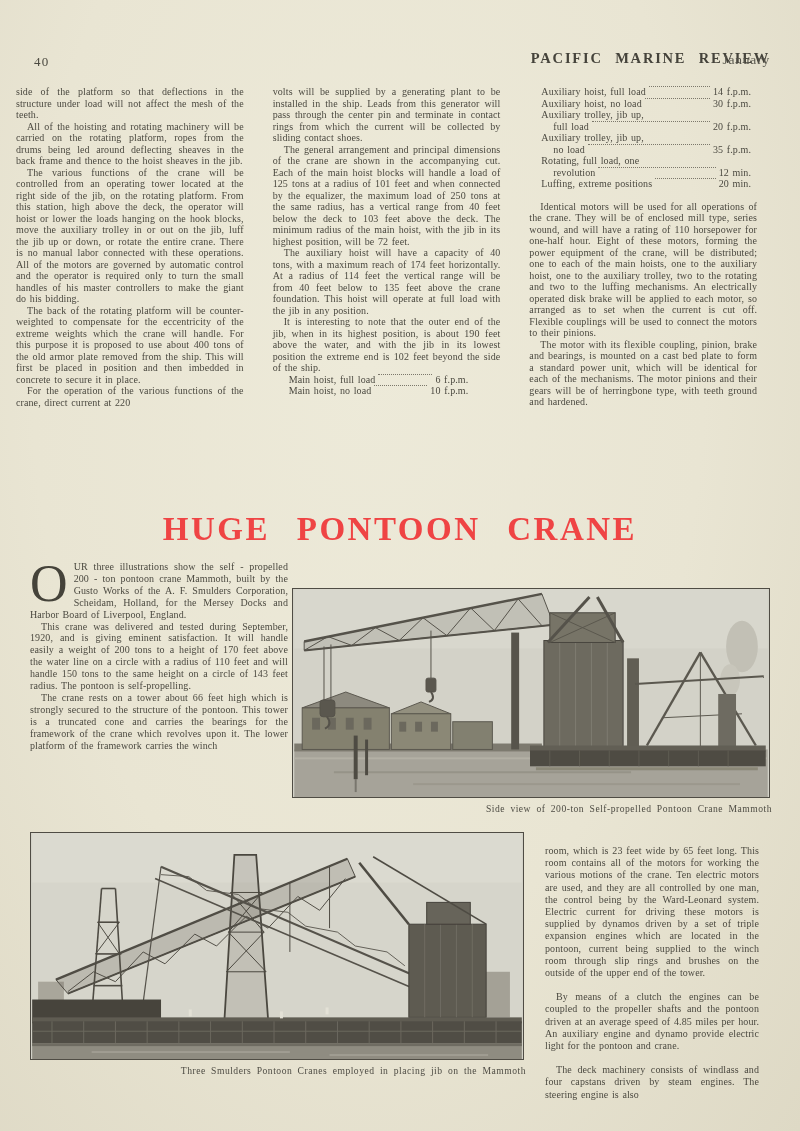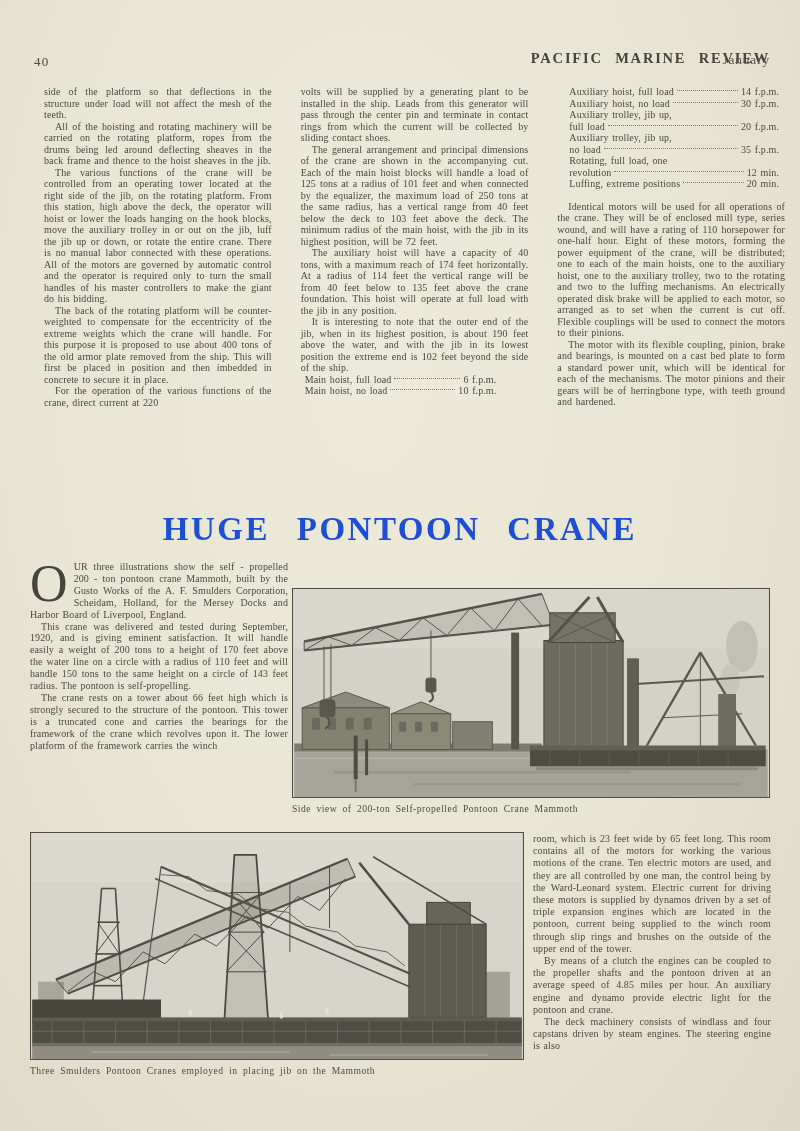--- a/index.html
+++ b/index.html
@@ -9,53 +9,53 @@
     background:radial-gradient(ellipse at 46% 32%, #edead9 0%, #e9e5d3 55%, #ded9c5 100%);
     font-family:"Liberation Serif","DejaVu Serif",serif;
     color:#4b4940;
   }
   
   .hdr{position:absolute;top:50px;left:32px;right:30px;height:22px;}
   .hdr .num{position:absolute;left:2px;top:4px;font-size:13px;letter-spacing:1.2px;}
   .hdr .title{position:absolute;left:0;right:0;top:0;text-align:right;font-size:14.5px;font-weight:bold;letter-spacing:1.8px;word-spacing:7px;color:#45433b;}
   .hdr .month{position:absolute;right:0;top:2px;font-size:13.5px;letter-spacing:0.8px;color:#57554c;}
   
-  .topcols{position:absolute;top:86px;left:44px;width:741px;display:flex;gap:29px;}
+  .topcols{position:absolute;top:86px;left:16px;width:741px;display:flex;gap:29px;}
   .col{flex:1;font-size:10px;line-height:11.5px;text-align:justify;letter-spacing:0.1px;word-spacing:1px;}
   .col p{margin:0;text-indent:11px;}
   .col p.cont{text-indent:0;}
   
-  .c2rows{margin:0 32px 0 4px;}
+  .c2rows{margin:0 32px 0 16px;}
   .c3rows{margin:0 6px 11px 12px;}
   .srow{}
   .sl1{display:block;}
-  .smain{display:flex;align-items:center;}
+  .smain{display:flex;align-items:flex-start;}
   .sl2{white-space:nowrap;}
-  .sl2.ind{}
+  .sl2.ind{margin-left:12px;}
   .lead{flex:1 1 auto;border-bottom:1.3px dotted #7c786b;margin:0 3px 2px 3px;min-width:6px;}
   .sval{white-space:nowrap;}
   
   .headline{position:absolute;top:511px;left:0;width:100%;margin:0;text-align:center;
-    font-size:33px;line-height:37px;font-weight:bold;letter-spacing:2.5px;word-spacing:16px;color:#1d4ed8;}
+    font-size:33px;line-height:37px;font-weight:bold;letter-spacing:2.5px;word-spacing:16px;color:#ef4444;}
   
   .feat{position:absolute;top:561px;left:30px;width:258px;font-size:10px;line-height:11.9px;
     text-align:justify;letter-spacing:0.1px;word-spacing:1px;}
   .feat p{margin:0;text-indent:11px;}
   .feat p.first{text-indent:0;}
   .dropcap{float:left;font-size:52px;line-height:40px;padding:3px 6px 0 0;color:#45433a;}
   
   figure{margin:0;}
   .fig1{position:absolute;left:292px;top:588px;width:480px;}
   .fig2{position:absolute;left:30px;top:832px;width:496px;}
   .photo{display:block;border:1px solid #4f4c44;background:#d3d2c8;}
-  figcaption{margin-top:5px;text-align:left;font-size:9.6px;letter-spacing:0.5px;word-spacing:2.5px;color:#4e4c44;}
+  figcaption{margin-top:5px;text-align:right;font-size:9.6px;letter-spacing:0.5px;word-spacing:2.5px;color:#4e4c44;}
   
   .cont2{position:absolute;left:533px;top:833px;width:238px;font-size:10px;line-height:12.2px;
     text-align:justify;letter-spacing:0.1px;word-spacing:1px;}
-  .cont2 p{margin:0;text-indent:11px;}
+  .cont2 p{margin:12px;text-indent:11px;}
   .cont2 p.cont{text-indent:0;}
 </style>
 </head>
 <body>
 
 <div class="page">
 
   <div class="hdr">
     <span class="num">40</span>
     <span class="title">PACIFIC MARINE REVIEW</span>

